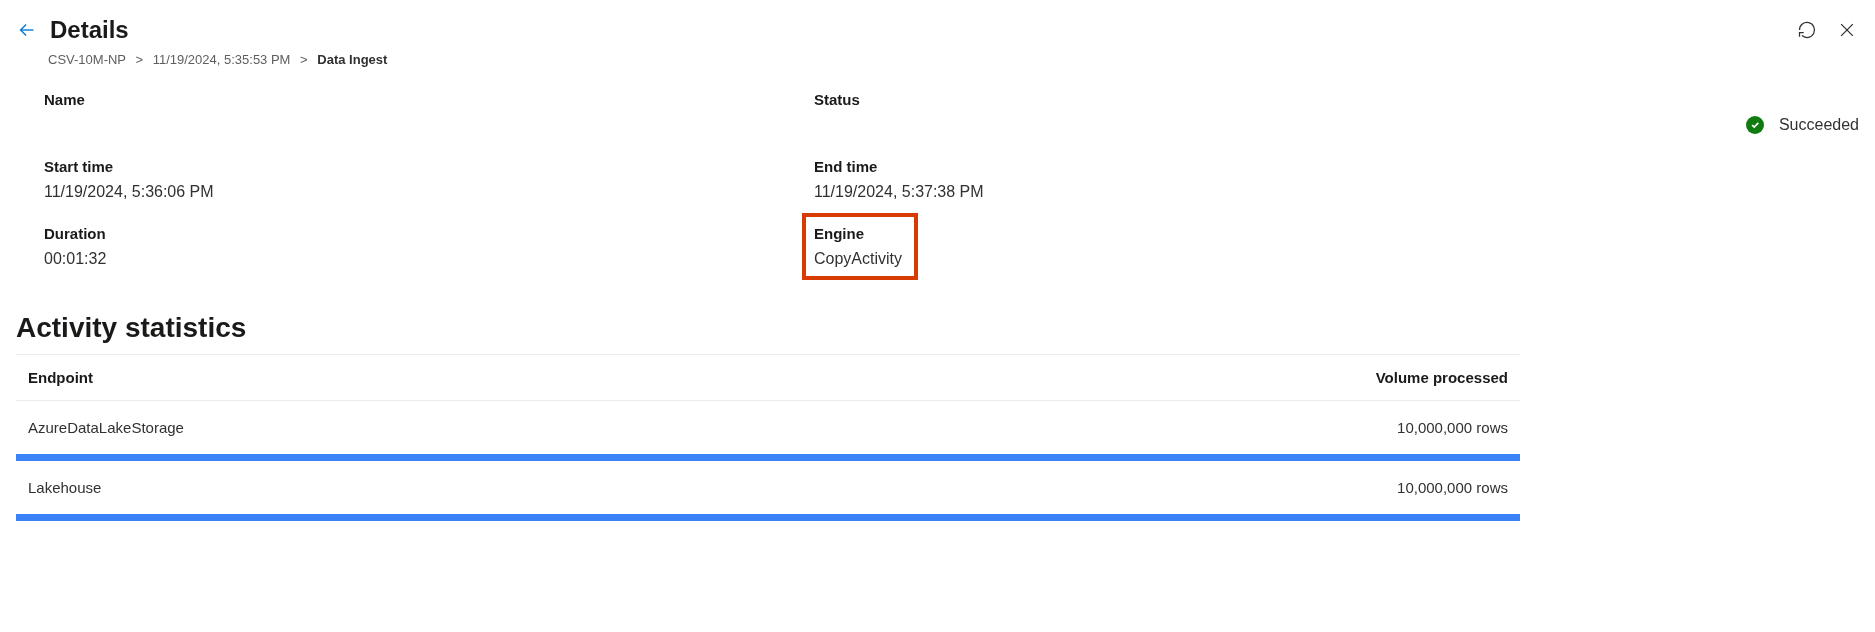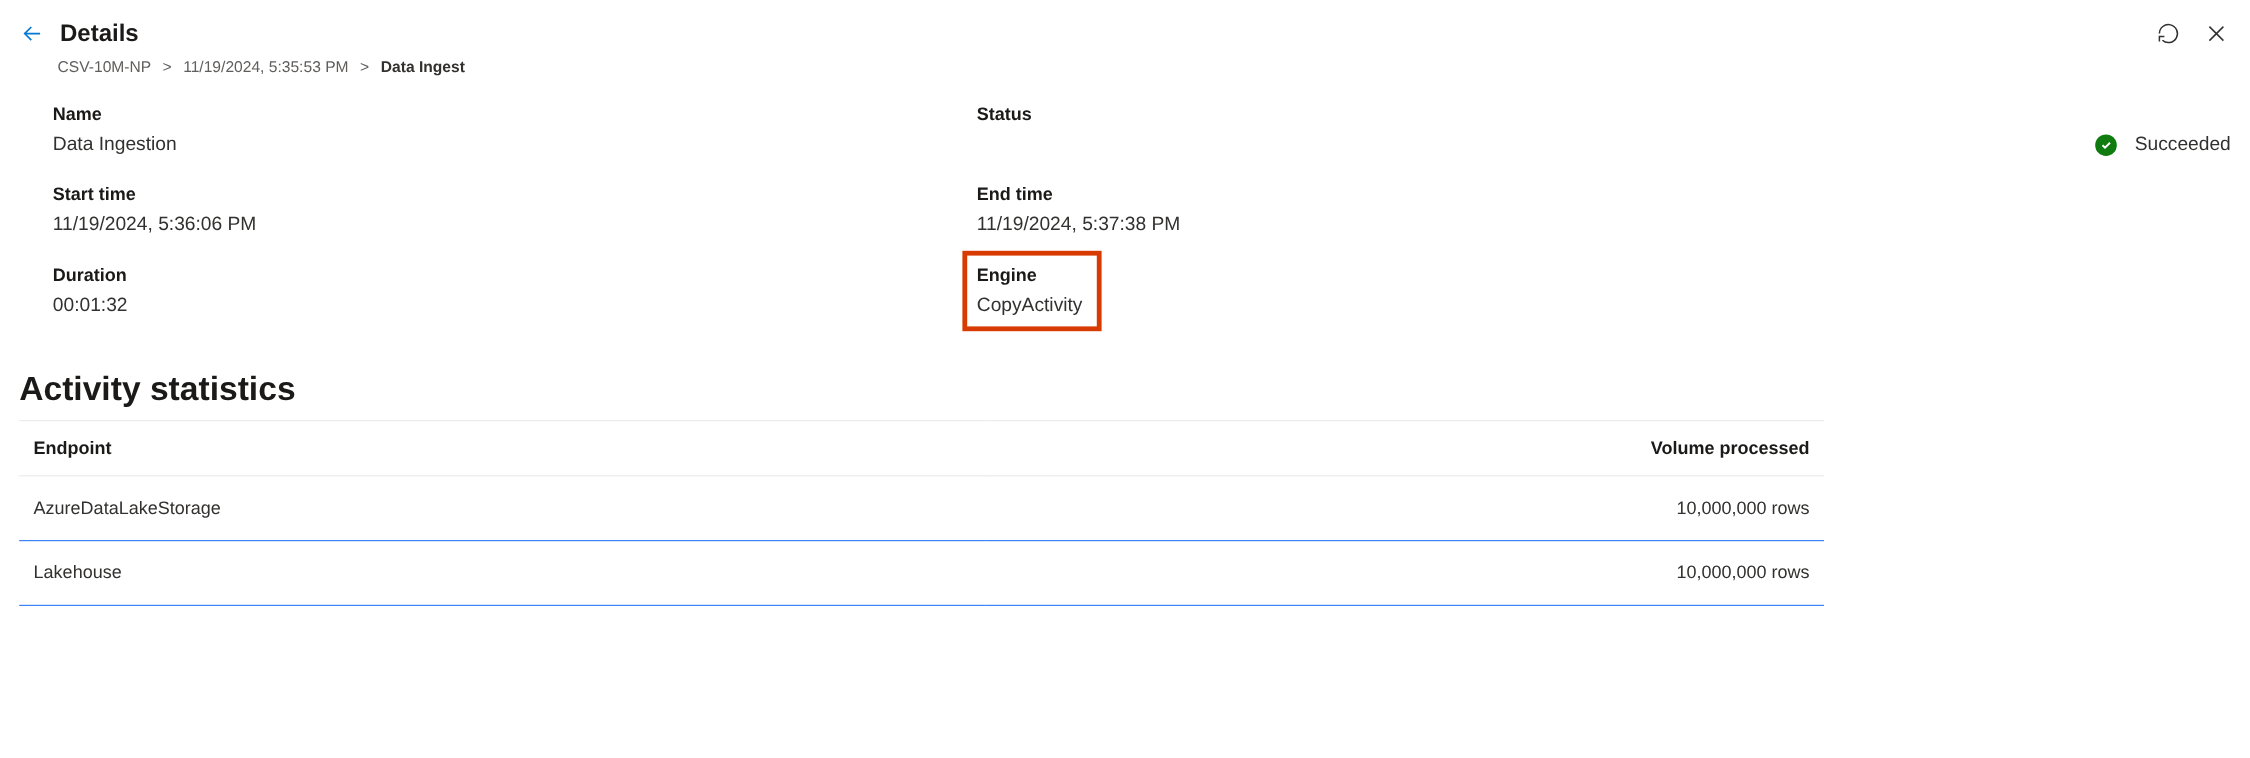--- a/index.html
+++ b/index.html
@@ -30,21 +30,21 @@
     }
 
     .back-arrow {
       color: #0078d4;
       cursor: pointer;
       display: flex;
       align-items: center;
     }
 
     .page-title {
-      font-size: 20px;
+      font-size: 24px;
       font-weight: 600;
       color: #1b1a19;
     }
 
     .header-right {
       display: flex;
       align-items: center;
       gap: 16px;
     }
 
@@ -147,21 +147,21 @@
       font-weight: 700;
       color: #1b1a19;
       padding: 14px 12px;
     }
 
     .stats-table th.right {
       text-align: right;
     }
 
     .stats-table tbody tr {
-      border-bottom: 1px solid #3b82f6;
+      border-bottom: 7px solid #3b82f6;
     }
 
     .stats-table td {
       font-size: 15px;
       color: #323130;
       padding: 18px 12px;
     }
 
     .stats-table td.right {
       text-align: right;
@@ -201,21 +201,20 @@
   <span class="sep">&gt;</span>
   <span>11/19/2024, 5:35:53 PM</span>
   <span class="sep">&gt;</span>
   <span class="current">Data Ingest</span>
 </div>
 
 <div class="info-grid">
 
   <div class="info-cell">
     <div class="info-label">Name</div>
-    <div class="info-value">Data Ingestion</div>
   </div>
 
   <div class="info-cell">
     <div class="info-label">Status</div>
     <div class="info-value status-row">
       <span class="status-icon">
         <svg width="10" height="10" viewBox="0 0 24 24" fill="none" stroke="#ffffff" stroke-width="4">
           <path d="M5 12l5 5L20 7"></path>
         </svg>
       </span>

